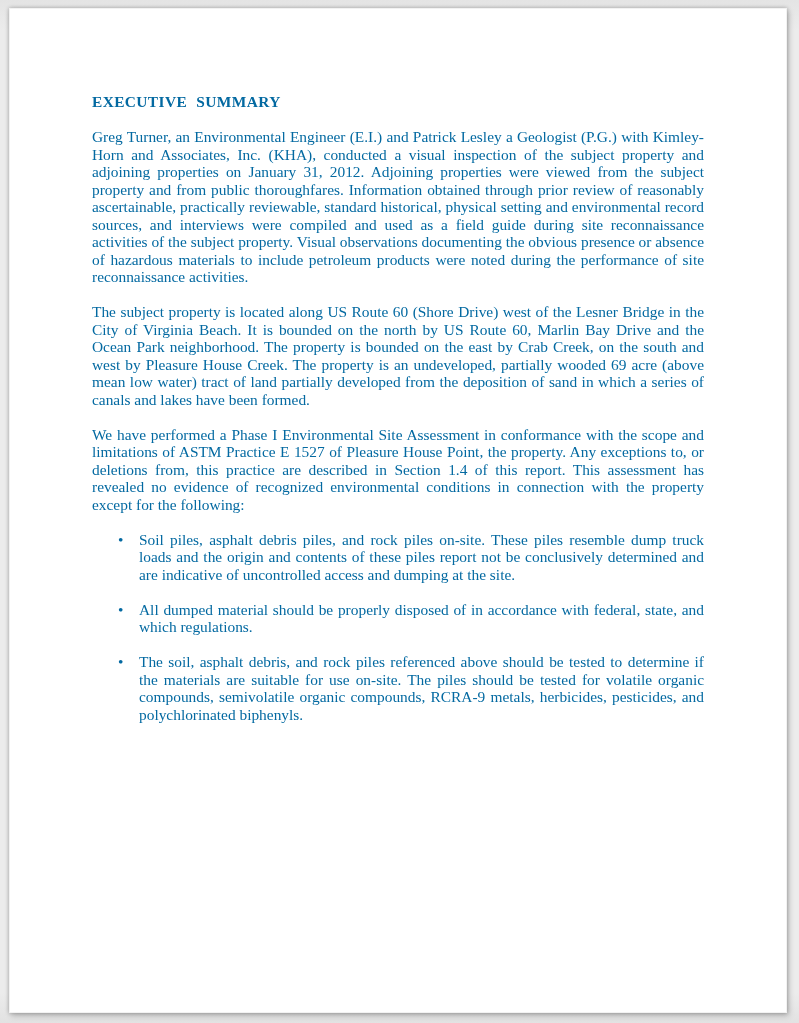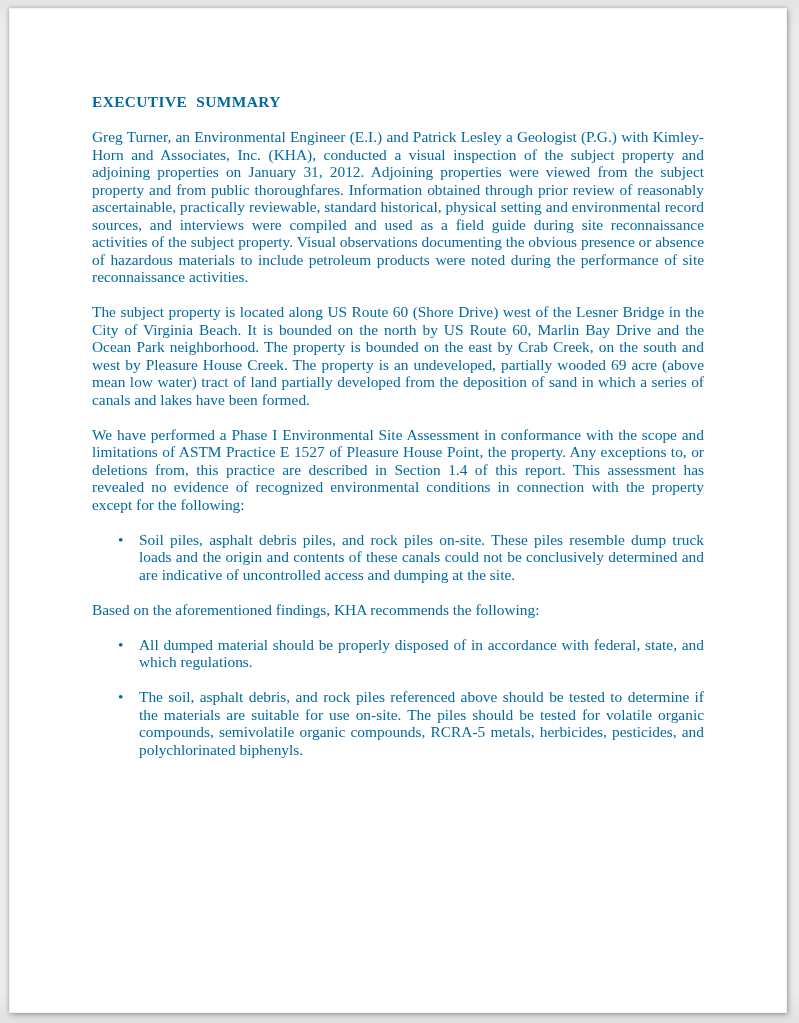--- a/index.html
+++ b/index.html
@@ -69,31 +69,30 @@
 
     <p class="para"><span>Greg Turner, an Environmental Engineer (E.I.) and Patrick Lesley a Geologist (P.G.) with Kimley-Horn and Associates, Inc. (KHA), conducted a visual inspection of the subject property and adjoining properties on January 31, 2012. Adjoining properties were viewed from the subject property and from public thoroughfares. Information obtained through prior review of reasonably ascertainable, practically reviewable, standard historical, physical setting and environmental record sources, and interviews were compiled and used as a field guide during site reconnaissance activities of the subject property. Visual observations documenting the obvious presence or absence of hazardous materials to include petroleum products were noted during the performance of site reconnaissance activities.</span></p>
 
     <p class="para"><span>The subject property is located along US Route 60 (Shore Drive) west of the Lesner Bridge in the City of Virginia Beach. It is bounded on the north by US Route 60, Marlin Bay Drive and the Ocean Park neighborhood. The property is bounded on the east by Crab Creek, on the south and west by Pleasure House Creek. The property is an undeveloped, partially wooded 69 acre (above mean low water) tract of land partially developed from the deposition of sand in which a series of canals and lakes have been formed.</span></p>
 
     <p class="para"><span>We have performed a </span><span class="italic">Phase I Environmental Site Assessment</span><span> in conformance with the scope and limitations of ASTM Practice E 1527 of Pleasure House Point, the </span><span class="italic">property</span><span>. Any exceptions to, or deletions from, this practice are described in Section 1.4 of this </span><span class="italic">report</span><span>. This assessment has revealed no evidence of </span><span class="italic">recognized environmental conditions</span><span> in connection with the </span><span class="italic">property</span><span> except for the following:</span></p>
 
     <ul class="bullet-list">
       <li class="bullet-item">
         <span class="dot">•</span>
-        <span><span>Soil piles, asphalt debris piles, and rock piles on-site. These piles resemble dump truck loads and the origin and contents of these canals could not be conclusively determined and are indicative of uncontrolled access and dumping at the site.</span></span>
+        <span><span>Soil piles, asphalt debris piles, and rock piles on-site. These piles resemble dump truck loads and the origin and contents of these piles report not be conclusively determined and are indicative of uncontrolled access and dumping at the site.</span></span>
       </li>
     </ul>
 
-    <p class="para"><span>Based on the aforementioned findings, KHA recommends the following:</span></p>
 
     <ul class="bullet-list">
       <li class="bullet-item">
         <span class="dot">•</span>
         <span><span>All dumped material should be properly disposed of in accordance with federal, state, and which regulations.</span></span>
       </li>
       <li class="bullet-item">
         <span class="dot">•</span>
-        <span><span>The soil, asphalt debris, and rock piles referenced above should be tested to determine if the materials are suitable for use on-site. The piles should be tested for volatile organic compounds, semivolatile organic compounds, RCRA-5 metals, herbicides, pesticides, and polychlorinated biphenyls.</span></span>
+        <span><span>The soil, asphalt debris, and rock piles referenced above should be tested to determine if the materials are suitable for use on-site. The piles should be tested for volatile organic compounds, semivolatile organic compounds, RCRA-9 metals, herbicides, pesticides, and polychlorinated biphenyls.</span></span>
       </li>
     </ul>
 
   </div>
 </div>
 
 </body></html>

